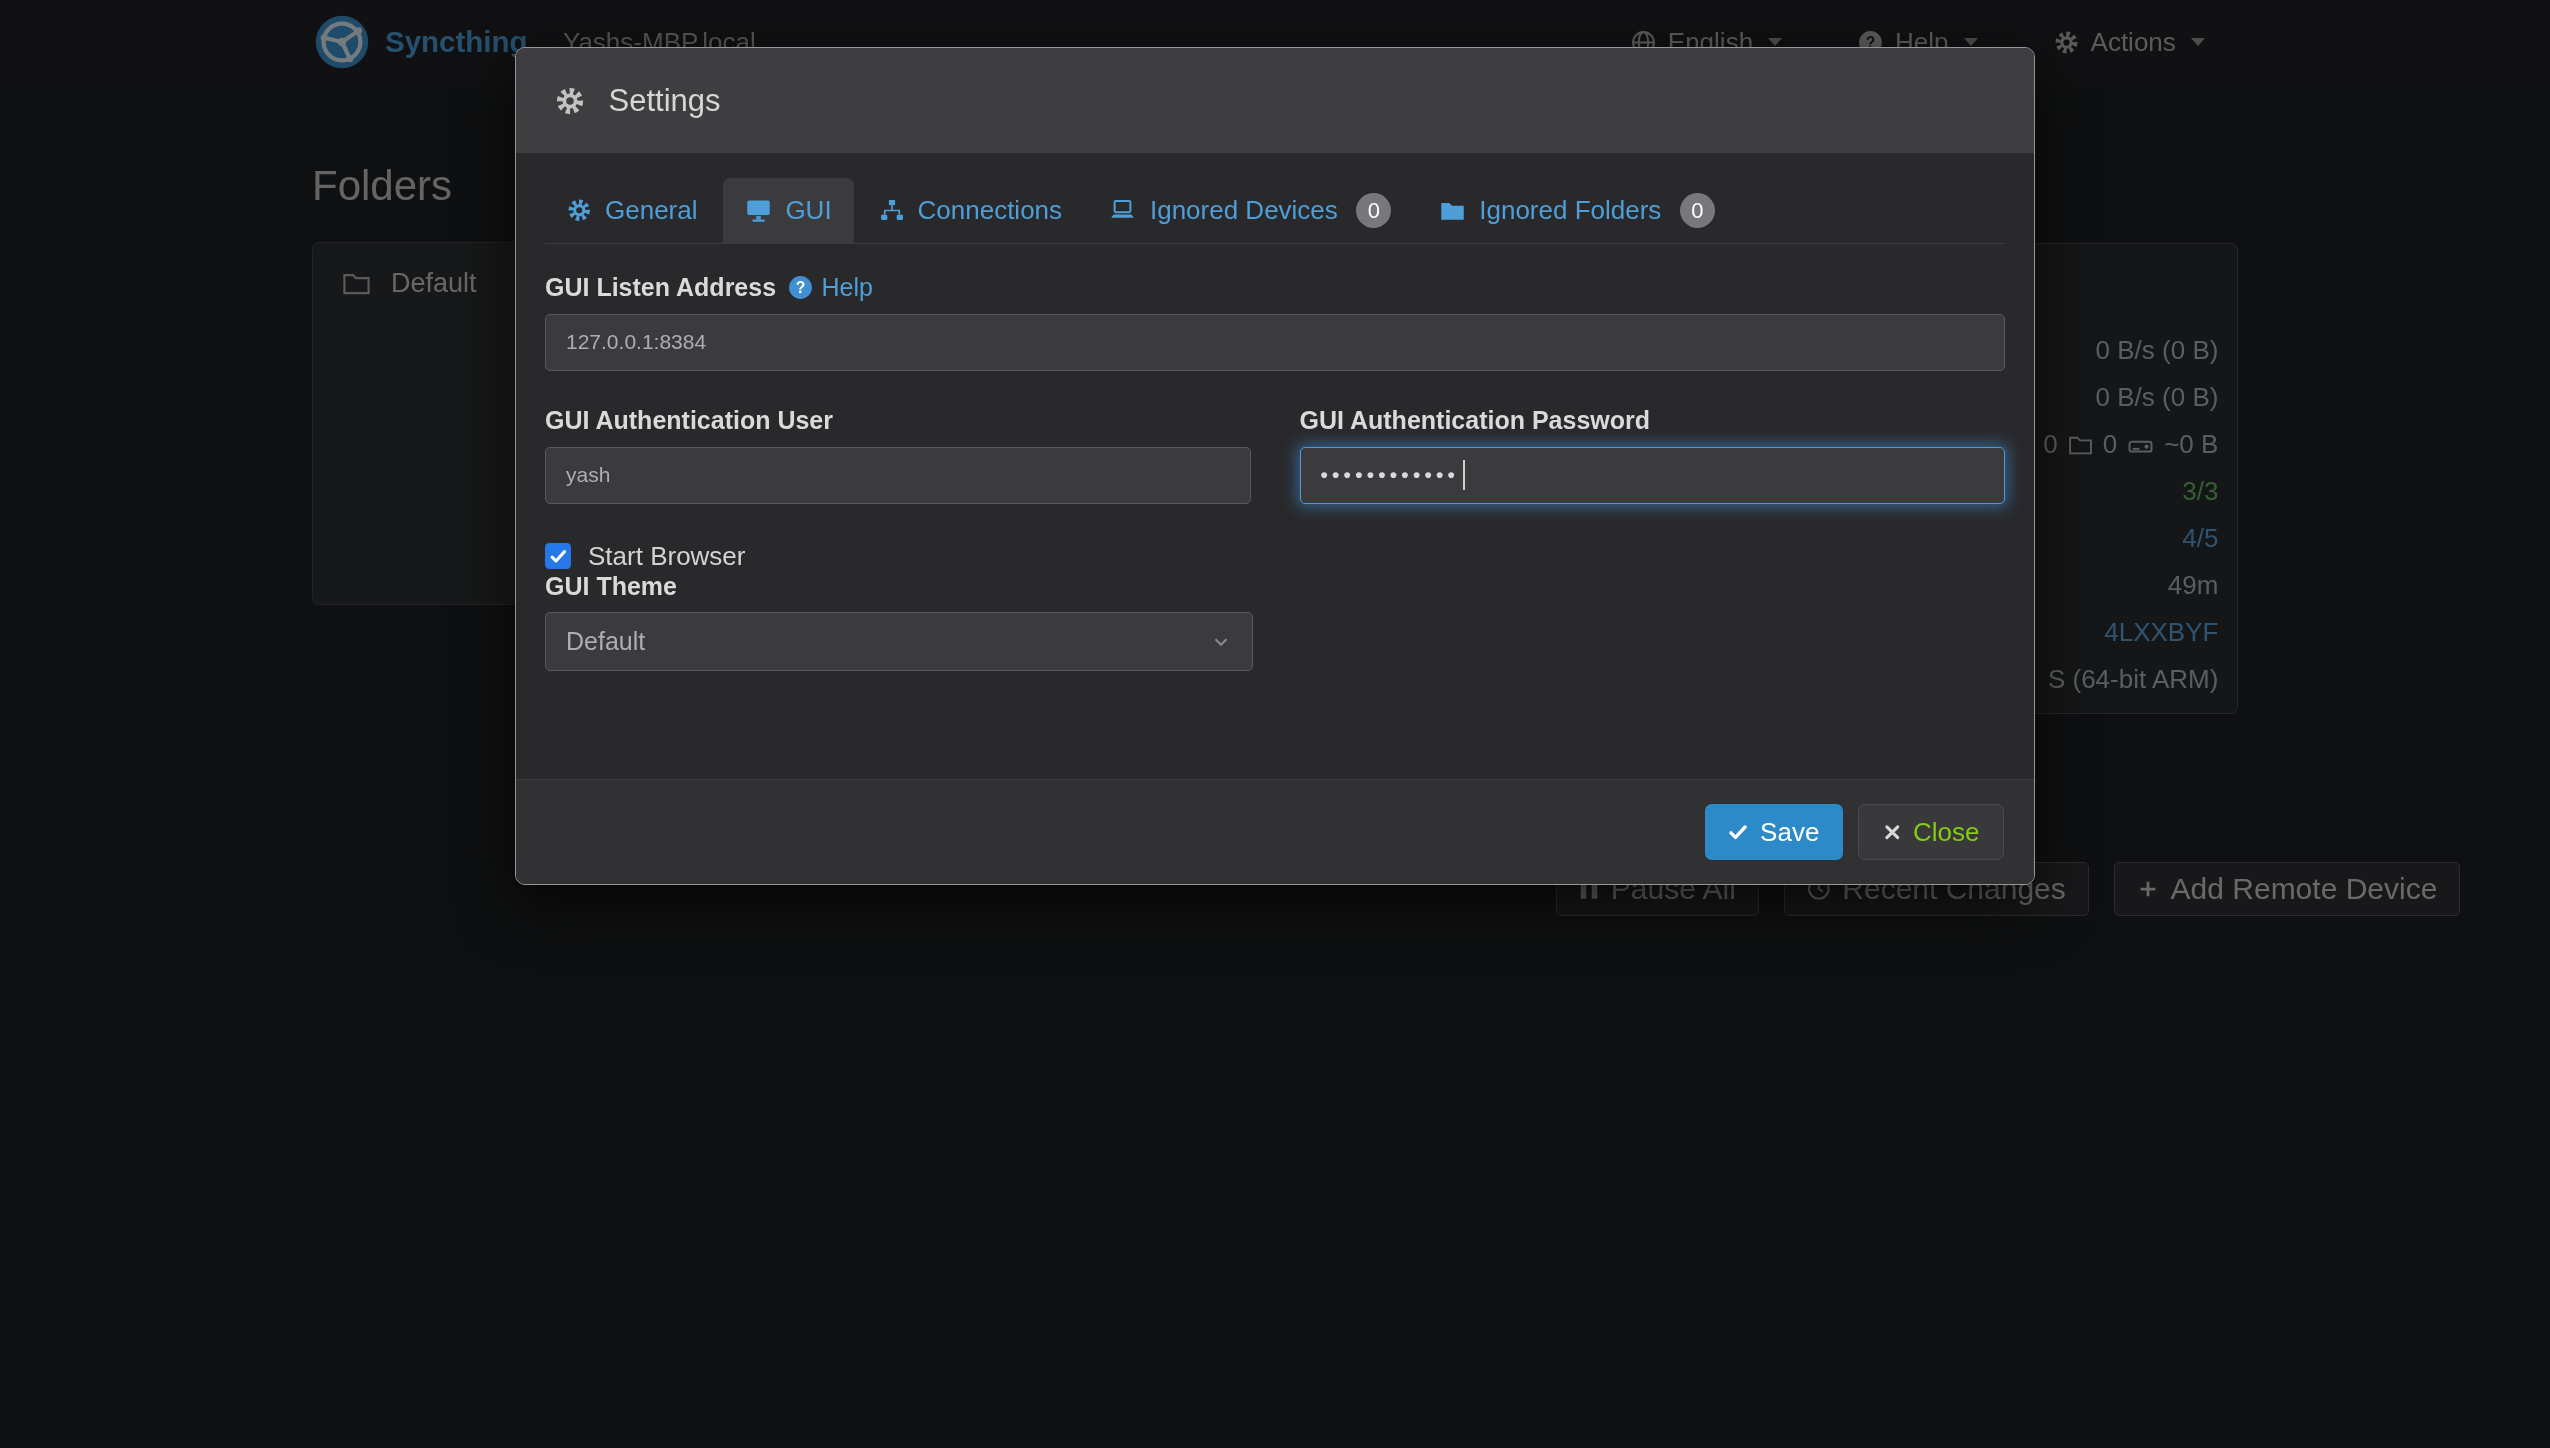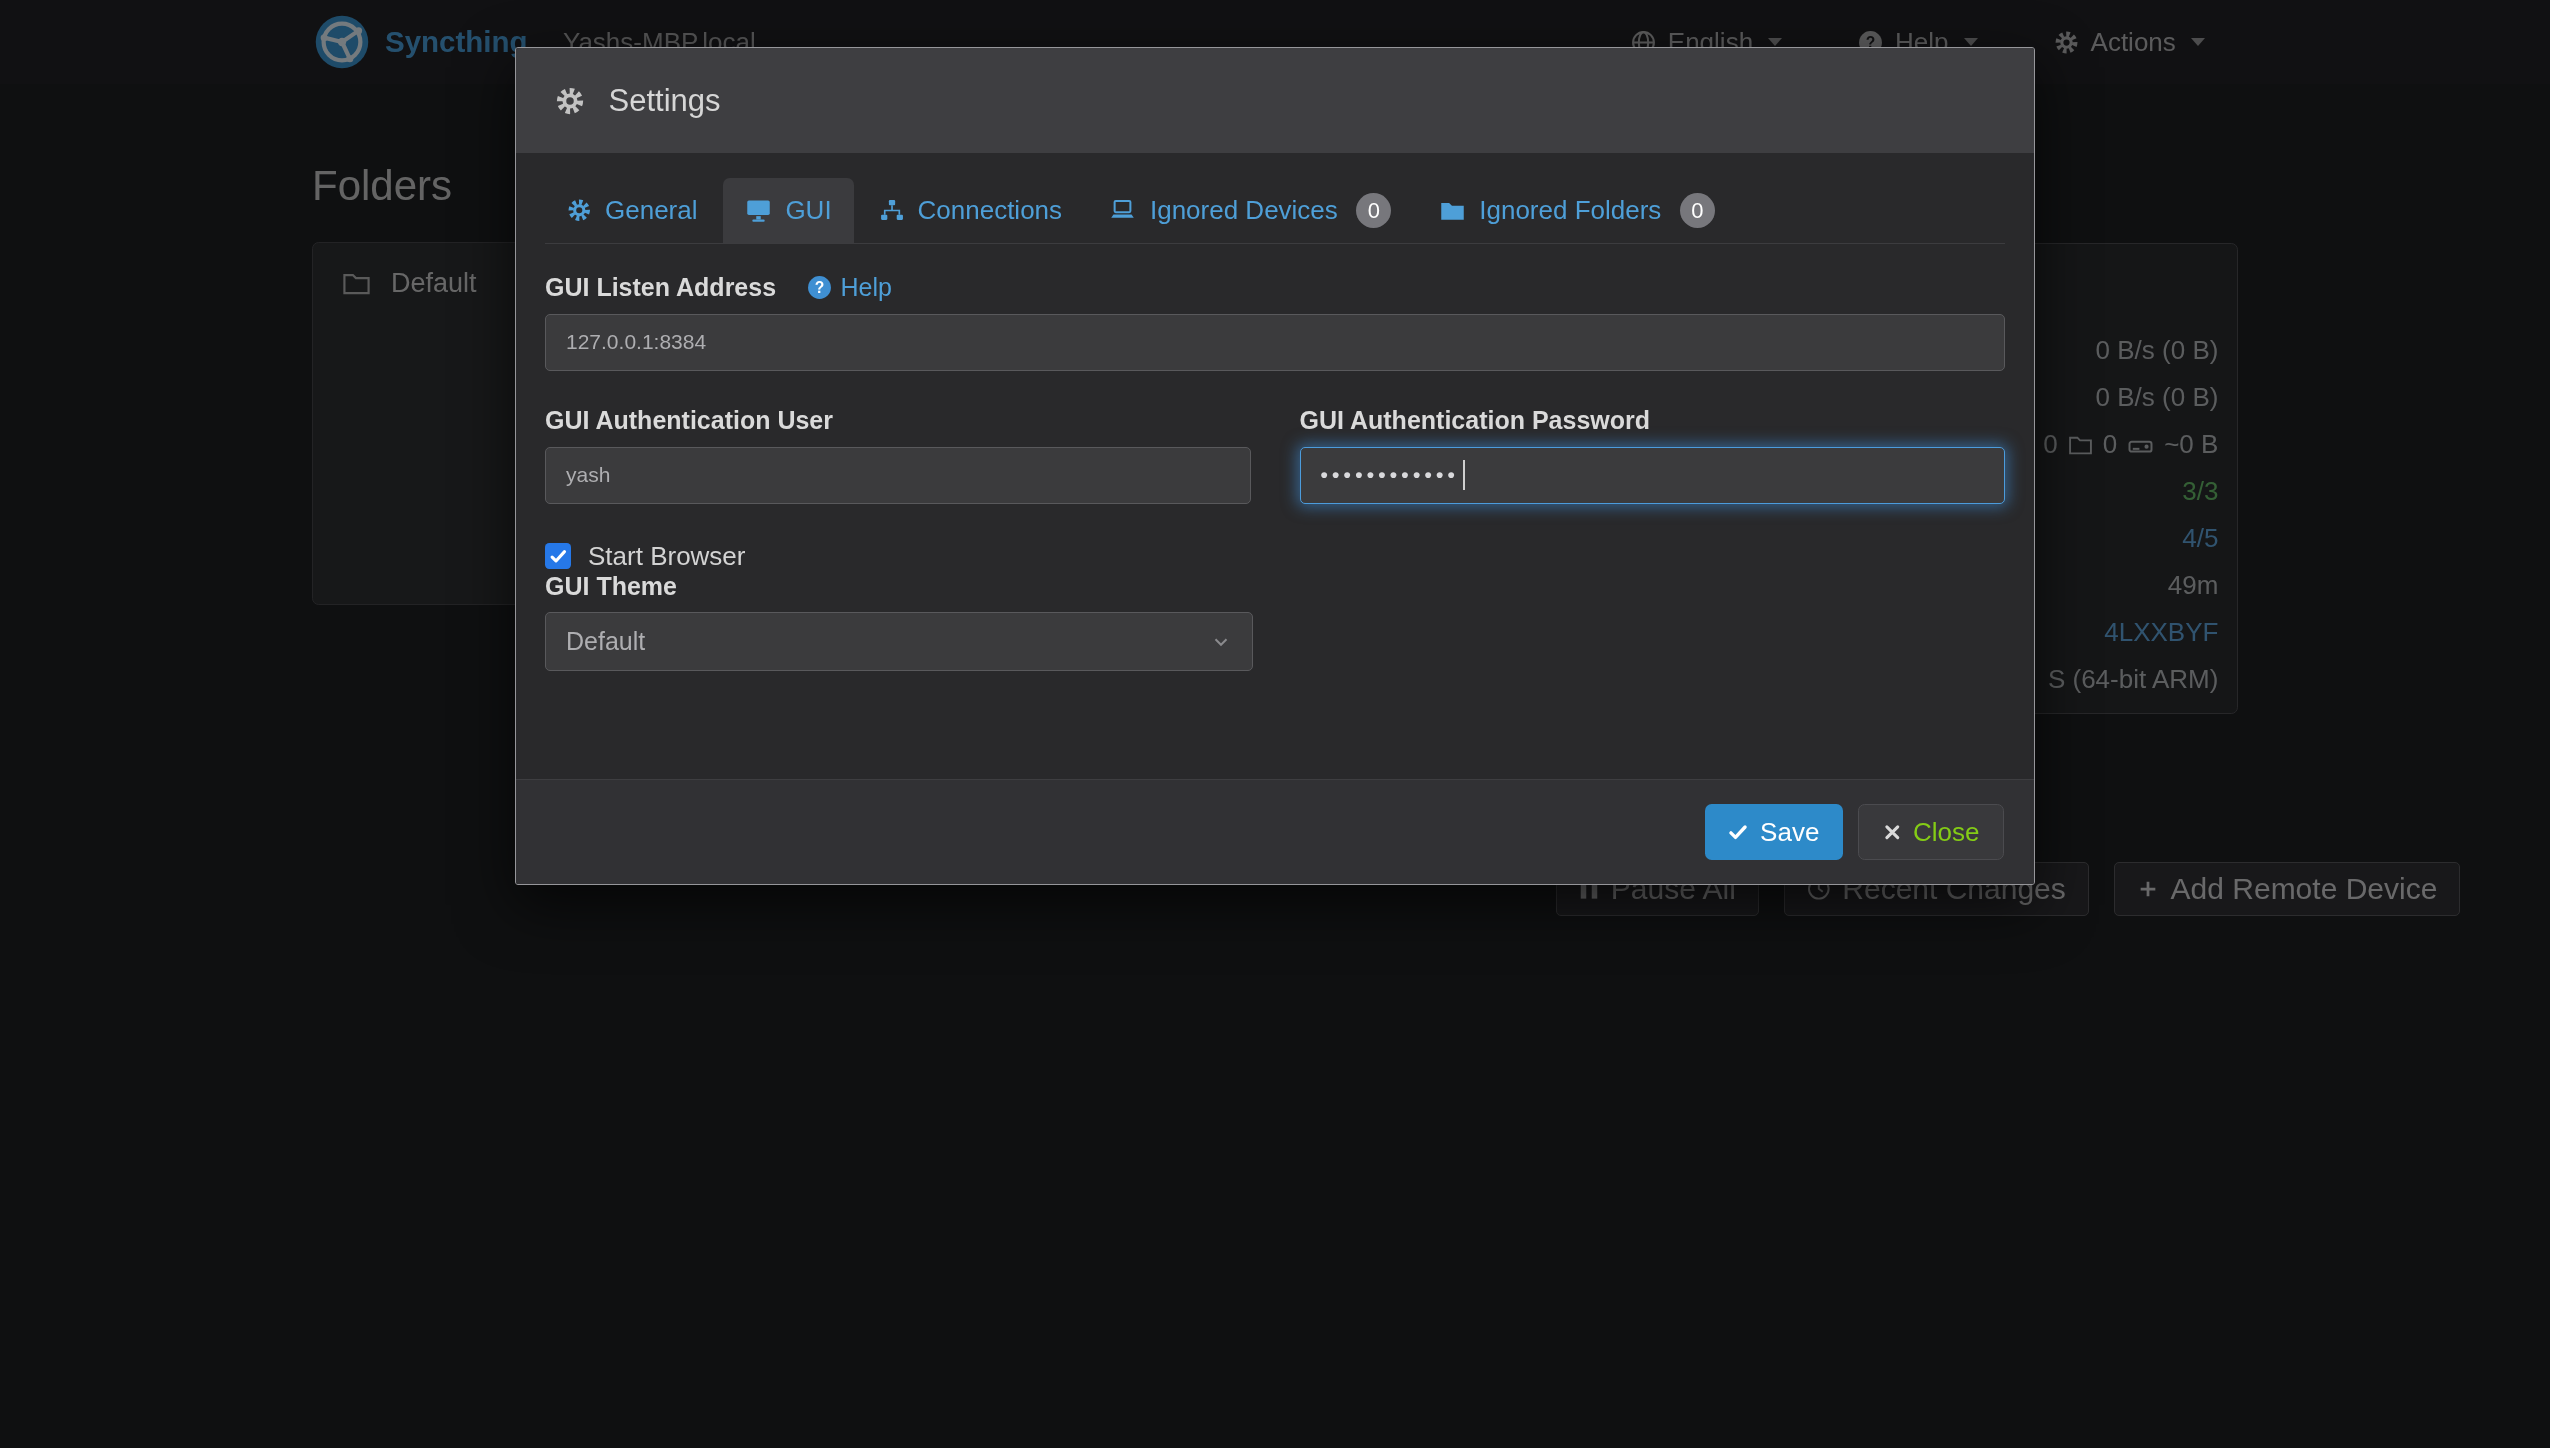--- a/index.html
+++ b/index.html
@@ -31,32 +31,32 @@
   .stat-blue { color:#61a7de; }
 
   .bg-footer-buttons { position:absolute; top:862px; left:1556px; display:flex; gap:25px; }
   .bg-btn { height:54px; display:flex; align-items:center; gap:11.8px; padding:0 22px; font-size:30px; color:#d2d2d4; background:#313134; border:1.7px solid #58585c; border-radius:5px; }
 
   
   .backdrop { position:absolute; inset:0; background:rgba(0,0,0,0.50); z-index:3; }
 
   
   .modal { position:absolute; left:515px; top:47px; width:1520px; height:838px; z-index:5;
-    border:1.7px solid #96969a; border-radius:3px; overflow:hidden; display:flex; flex-direction:column;
+    border:1.7px solid #96969a; border-radius:10px; overflow:hidden; display:flex; flex-direction:column;
     box-shadow:0 20px 59px rgba(0,0,0,0.65); background:#29292b; }
   .modal-header { height:105px; flex:0 0 auto; background:#3e3e41; display:flex; align-items:center; gap:23.6px; padding:0 39px; }
   .modal-title { font-size:31px; color:#d6d6d6; font-weight:500; }
   .modal-body { flex:1 1 auto; padding:25px 29px 0; }
 
   .tabs { display:flex; align-items:stretch; gap:3.4px; border-bottom:1.7px solid #3c3c3f; }
   .tab { display:flex; align-items:center; gap:13.5px; padding:15px 22px; font-size:26px; color:#4e9fd8; cursor:pointer; border-radius:6.7px 6.7px 0 0; }
   .tab.active { background:#3b3b3e; }
   .tab-badge { background:#77777c; color:#fff; font-size:22px; min-width:35px; height:35px; border-radius:17.7px; display:flex; align-items:center; justify-content:center; padding:0 6.7px; margin-left:5px; }
 
-  .label-row { margin-top:29px; display:flex; align-items:center; gap:31px; }
+  .label-row { margin-top:29px; display:flex; align-items:center; gap:12px; }
   .field-label { font-size:25px; font-weight:bold; color:#dadada; }
   .help-link { display:flex; align-items:center; gap:8.4px; font-size:25px; color:#4e9fd8; cursor:pointer; }
 
   .text-input { margin-top:11.8px; height:57px; width:100%; background:#3b3b3d; border:0.8px solid #59595c; border-radius:5px; display:flex; align-items:center; padding:0 20px; font-size:21px; color:#aeaeb1; }
   .two-col { display:grid; grid-template-columns:1fr 1fr; column-gap:49px; margin-top:35px; }
   .password-input { border:1.7px solid #4c9cdc; box-shadow:0 0 15px 2.5px rgba(66,148,224,0.55); color:#d9d9dc; font-weight:bold; letter-spacing:4.2px; }
   .caret-bar { display:inline-block; width:2.5px; height:30px; background:#cfcfcf; margin-left:3.4px; vertical-align:middle; }
 
   .check-row { display:flex; align-items:center; gap:17px; margin-top:37px; font-size:26px; color:#d3d3d3; }
   .checkbox { width:26px; height:26px; border-radius:4.2px; flex:0 0 auto; }

